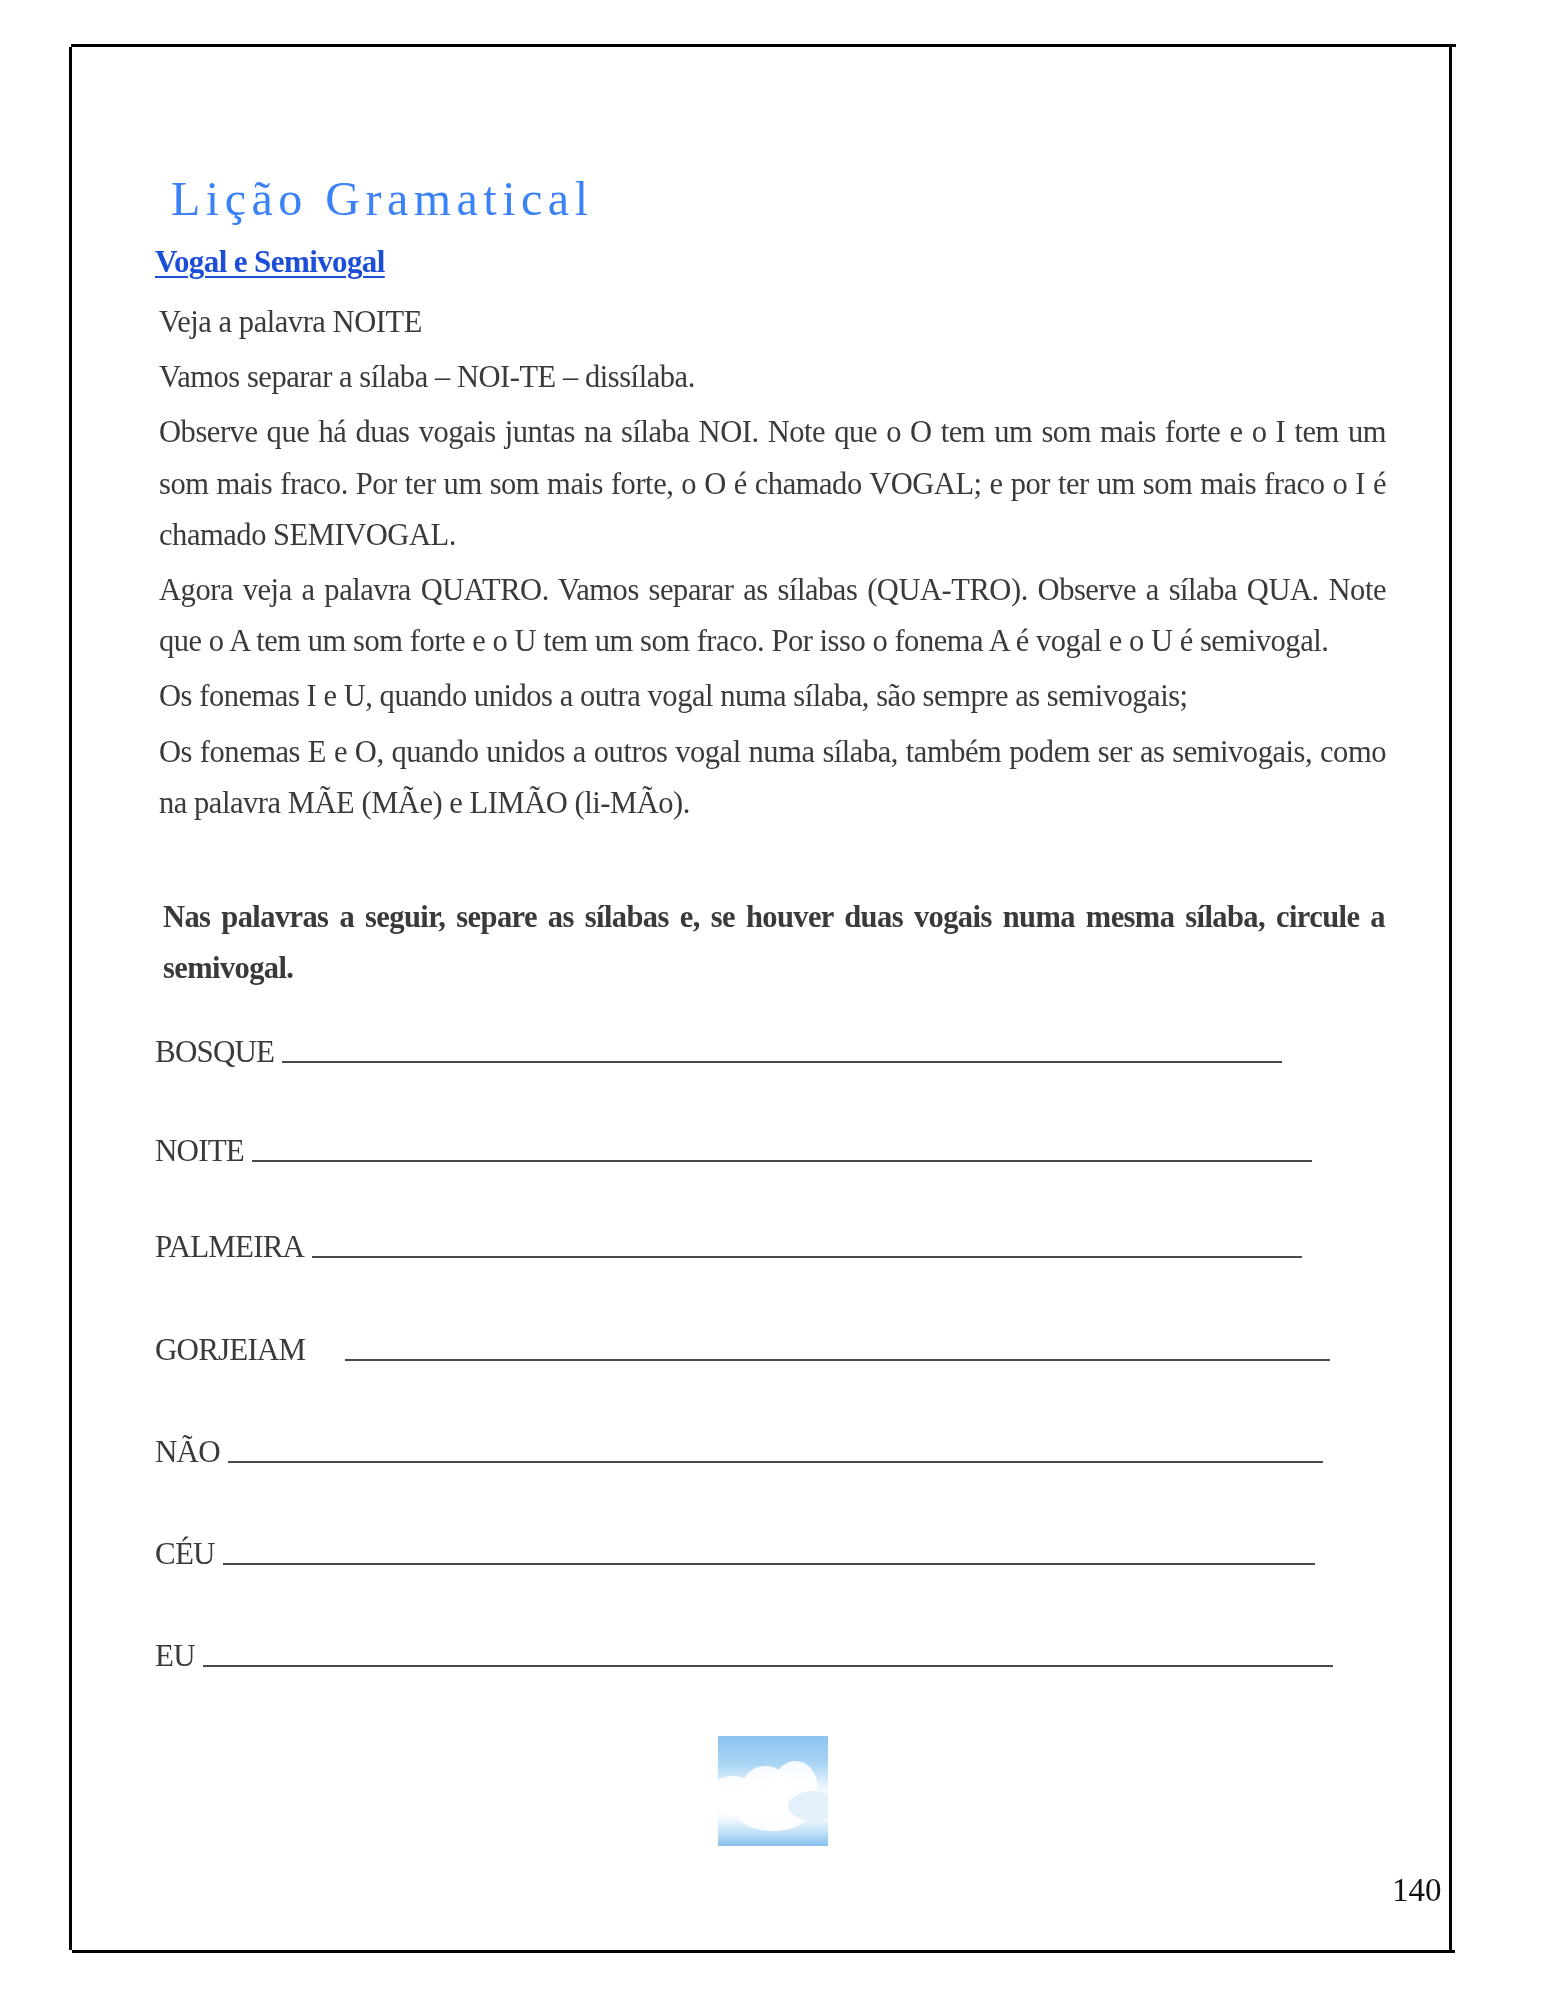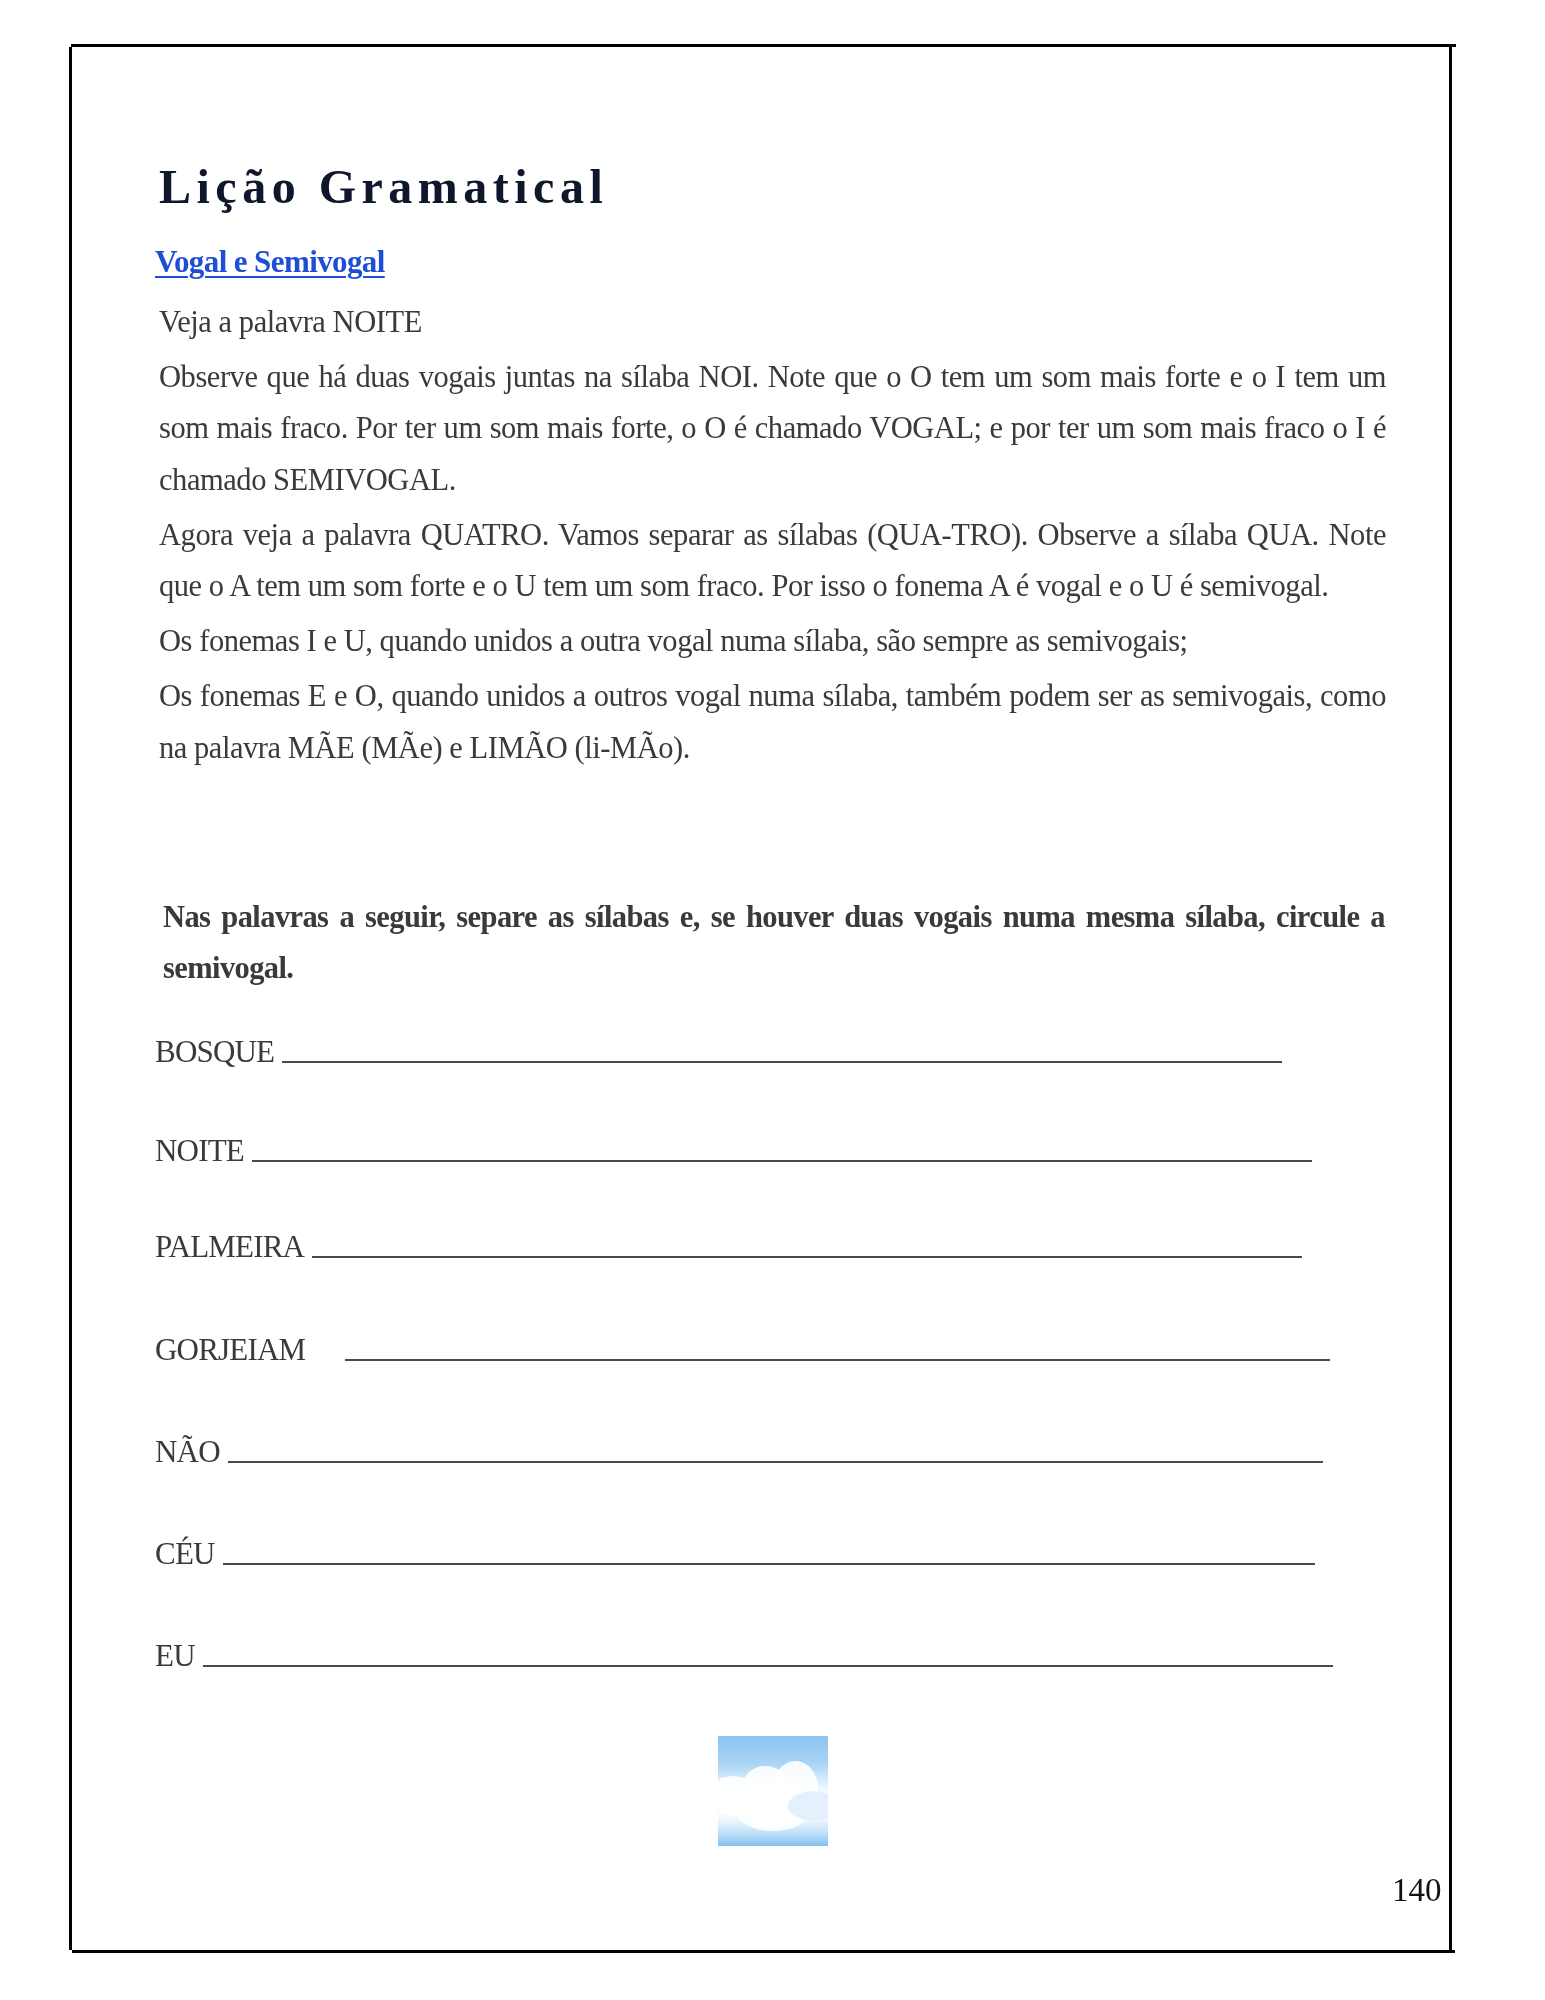--- a/index.html
+++ b/index.html
@@ -24,25 +24,25 @@
       position: absolute;
       left: 155px;
       top: 0;
       width: 1235px;
       color: #3a3a3a;
     }
     .title {
       position: absolute;
       left: 0;
       top: 153px;
-      margin: 4px;
+      margin: 16px;
       font-size: 48px;
-      font-weight: bold;
+      font-weight: normal;
       letter-spacing: 5.5px;
-      color: #0f172a;
+      color: #3b82f6;
       white-space: nowrap;
       line-height: 60px;
     }
     .subtitle {
       position: absolute;
       left: 0;
       top: 242px;
       margin: 0;
       font-size: 31px;
       font-weight: bold;
@@ -136,20 +136,21 @@
 <div class="rule rule-left"></div>
 <div class="rule rule-right"></div>
 <div class="rule rule-bottom"></div>
 
 <div class="content">
   <h1 class="title">Lição Gramatical</h1>
   <h2 class="subtitle">Vogal e Semivogal</h2>
 
   <div class="body-text">
     <p class="nojust">Veja a palavra NOITE</p>
+    <p class="nojust">Vamos separar a sílaba – NOI-TE – dissílaba.</p>
     <p>Observe que há duas vogais juntas na sílaba NOI. Note que o O tem um som mais forte e o I tem um som mais fraco. Por ter um som mais forte, o O é chamado VOGAL; e por ter um som mais fraco o I é chamado SEMIVOGAL.</p>
     <p>Agora veja a palavra QUATRO. Vamos separar as sílabas (QUA-TRO). Observe a sílaba QUA. Note que o A tem um som forte e o U tem um som fraco. Por isso o fonema A é vogal e o U é semivogal.</p>
     <p class="nojust">Os fonemas I e U, quando unidos a outra vogal numa sílaba, são sempre as semivogais;</p>
     <p>Os fonemas E e O, quando unidos a outros vogal numa sílaba, também podem ser as semivogais, como na palavra MÃE (MÃe) e LIMÃO (li-MÃo).</p>
   </div>
 
   <p class="instruction">Nas palavras a seguir, separe as sílabas e, se houver duas vogais numa mesma sílaba, circule a semivogal.</p>
 
   <div class="exercise" style="top:1026px;">
     <span class="word">BOSQUE</span>

